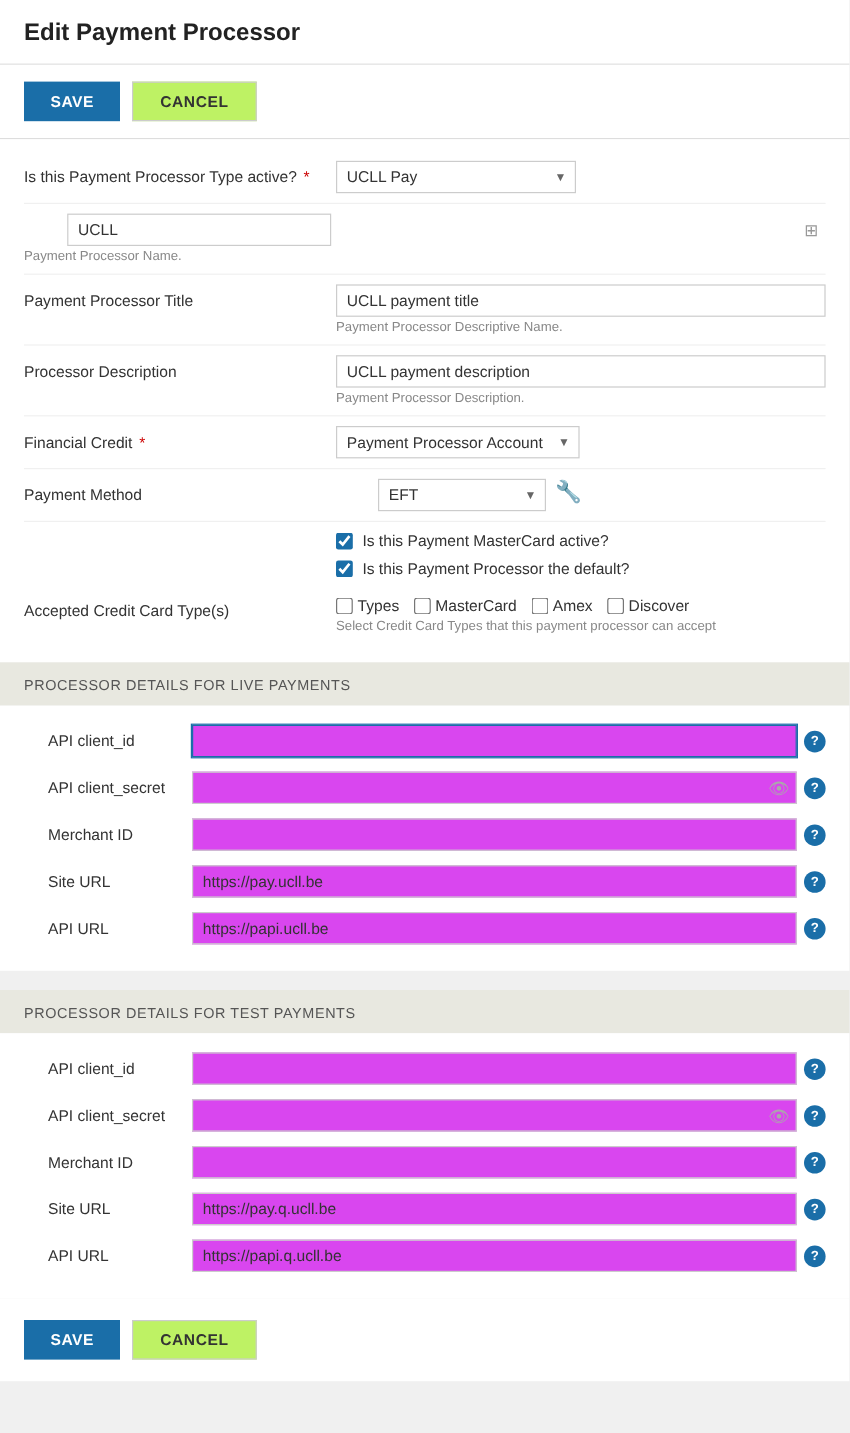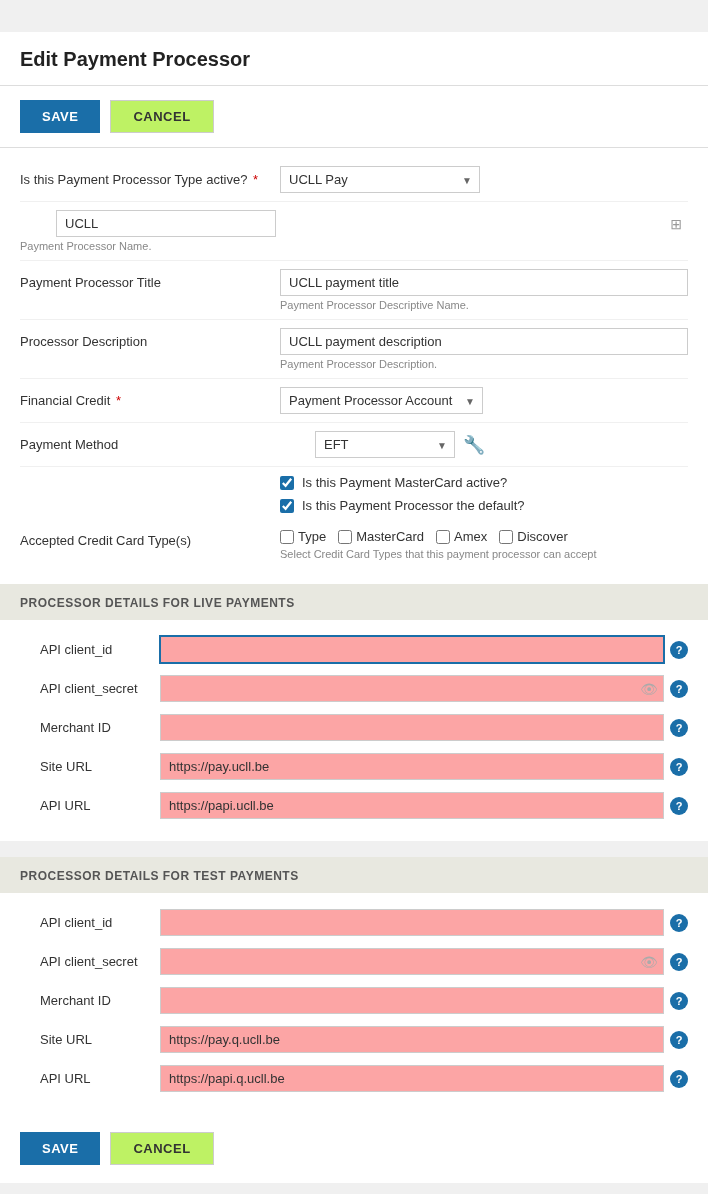--- a/index.html
+++ b/index.html
@@ -8,21 +8,20 @@
       font-size: 13px;
       background: #f0f0f0;
       width: 708px;
       min-height: 1194px;
       color: #333;
     }
     .page-header {
       background: #fff;
       padding: 16px 20px 14px 20px;
       border-bottom: 1px solid #ddd;
-      margin-top: 32px;
     }
     .page-header h1 {
       font-size: 20px;
       font-weight: bold;
       color: #222;
     }
     .toolbar {
       background: #fff;
       padding: 14px 20px;
       border-bottom: 1px solid #ddd;
@@ -123,21 +122,21 @@
       padding-right: 30px;
     }
     .input-icon {
       position: absolute;
       right: 6px;
       color: #999;
       font-size: 14px;
     }
     .payment-method-wrap {
       display: flex;
-      align-items: center;
+      align-items: flex-start;
       gap: 8px;
       padding-left: 35px;
     }
     .wrench-icon {
       color: #1a6ea8;
       font-size: 18px;
       cursor: pointer;
     }
     .checkbox-row {
       display: flex;
@@ -181,21 +180,21 @@
     .cc-check-item input[type="checkbox"] {
       width: 14px;
       height: 14px;
     }
     .section-divider {
       background: #e8e8e0;
       padding: 12px 20px 10px 20px;
     }
     .section-divider h3 {
       font-size: 12px;
-      font-weight: bold;
+      font-weight: normal;
       color: #555;
       letter-spacing: 0.5px;
       text-transform: uppercase;
     }
     .details-section {
       background: #fff;
       padding: 10px 20px 16px 40px;
     }
     .detail-row {
       display: flex;
@@ -214,21 +213,21 @@
       display: flex;
       align-items: center;
       gap: 6px;
     }
     .detail-input {
       flex: 1;
       padding: 5px 8px;
       border: 1px solid #ccc;
       font-size: 13px;
       color: #333;
-      background: #fca5a5;
+      background: #d946ef;
     }
     .detail-input-active {
       border-color: #1a6ea8;
       outline: 1px solid #1a6ea8;
     }
     .help-icon {
       width: 18px;
       height: 18px;
       background: #1a6ea8;
       color: #fff;
@@ -362,21 +361,21 @@
       </div>
     </div>
   </div>
 
   <div class="credit-card-row">
     <div class="credit-card-label">Accepted Credit Card Type(s)</div>
     <div class="credit-card-options">
       <div class="cc-checkboxes">
         <div class="cc-check-item">
           <input type="checkbox" style="">
-          <span>Type</span>
+          <span>Types</span>
         </div>
         <div class="cc-check-item">
           <input type="checkbox" style="">
           <span>MasterCard</span>
         </div>
         <div class="cc-check-item">
           <input type="checkbox" style="">
           <span>Amex</span>
         </div>
         <div class="cc-check-item">

